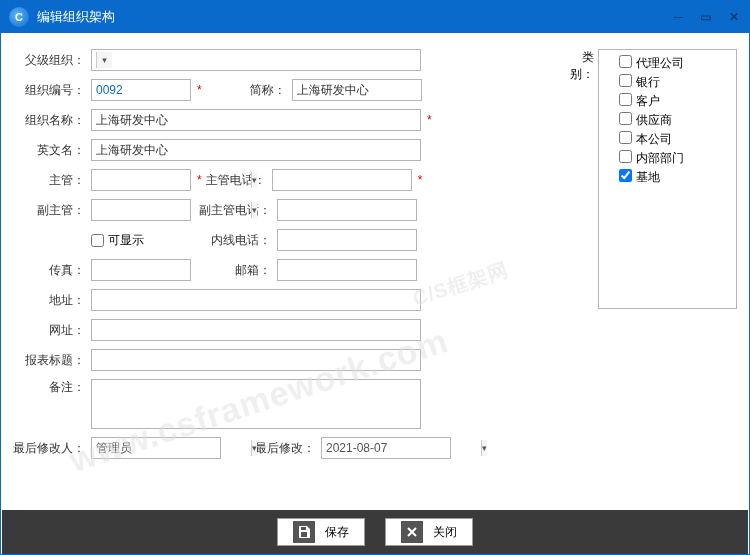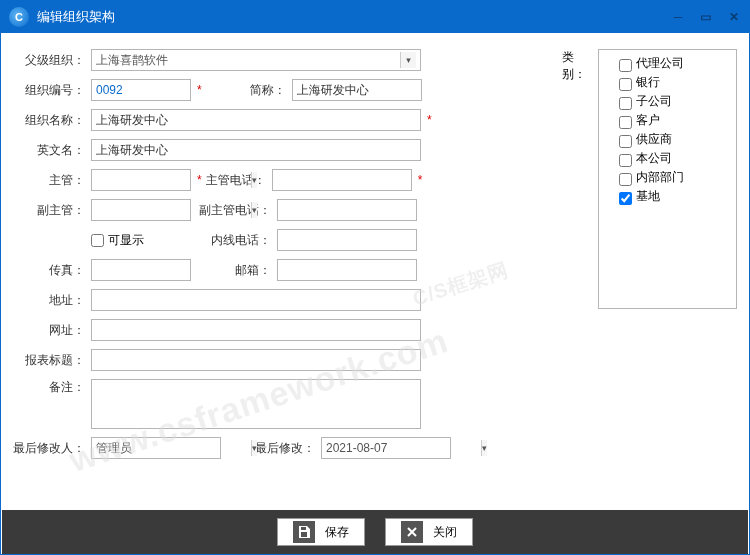--- a/index.html
+++ b/index.html
@@ -16,21 +16,21 @@
 .lbl2{width:70px;text-align:right;padding-right:6px;color:#333}
 input[type=text],.combo,.readonly,textarea{border:1px solid #b5b5b5;height:22px;padding:2px 4px;background:#fff;color:#333}
 .readonly{background:#f0f0f0;color:#888}
 .combo{position:relative;display:flex;align-items:center;background:#fff}
 .combo input{border:none;flex:1;height:18px;outline:none;background:transparent}
 .combo .arr{width:16px;text-align:center;color:#555;font-size:9px;border-left:1px solid #ccc;height:100%;display:flex;align-items:center;justify-content:center;background:#f5f5f5}
 .req{color:#d00;margin-left:6px}
 textarea{height:50px;resize:none}
 .catcol{width:175px}
 .catlist{border:1px solid #b5b5b5;height:260px;padding:4px;background:#fff}
-.catitem{display:flex;align-items:flex-end;gap:4px;padding:1px 16px}
+.catitem{display:flex;align-items:flex-start;gap:4px;padding:1px 16px}
 .catitem input{margin:0}
 .footer{background:#3a3a3a;height:44px;display:flex;align-items:center;justify-content:center;gap:20px;position:absolute;bottom:0;left:1px;right:1px}
 .fbtn{background:#fff;border:1px solid #999;height:28px;width:88px;display:flex;align-items:center;justify-content:center;gap:10px;cursor:pointer}
 .fbtn .ico{width:22px;height:22px;background:#555;display:flex;align-items:center;justify-content:center;color:#fff}
 .wm{position:absolute;font-size:34px;color:#ddd;opacity:.45;transform:rotate(-18deg);pointer-events:none;font-weight:bold;letter-spacing:1px}
 .chk{display:flex;align-items:center;gap:4px}
 </style>
 </head>
 <body>
 
@@ -42,21 +42,20 @@
     <div class="winbtn">▭</div>
     <div class="winbtn">✕</div>
   </div>
 </div>
 
 <div class="content">
   <div class="formcol">
     <div class="row">
       <div class="lbl">父级组织：</div>
       <div class="combo readonly" style="width:330px">
-        <input disabled="" value="上海喜鹊软件" style="">
         <div class="arr">▾</div>
       </div>
     </div>
     <div class="row">
       <div class="lbl">组织编号：</div>
       <input type="text" style="width: 100px; color: rgb(10, 106, 204);" class="readonly" readonly="" value="0092">
       <span class="req">*</span>
       <div class="lbl2" style="width:90px">简称：</div>
       <input type="text" style="width: 130px;" value="上海研发中心">
     </div>
@@ -129,33 +128,29 @@
       <div class="lbl2" style="width:100px">最后修改：</div>
       <div class="combo readonly" style="width:130px">
         <input disabled="" value="2021-08-07" style="">
         <div class="arr">▾</div>
       </div>
     </div>
   </div>
 
   <div class="catcol">
     <div class="row" style="align-items:flex-start">
-      <div style="width:36px;padding-right:4px">类别：</div>
+      <div style="width:36px;text-align:right;padding-right:4px">类别：</div>
       <div class="catlist" style="flex:1" id="catlist">
           <label class="catitem">
             <input type="checkbox" style="">
             <span>代理公司</span>
           </label>
           <label class="catitem">
             <input type="checkbox" style="">
             <span>银行</span>
-          </label>
-          <label class="catitem">
-            <input type="checkbox" style="">
-            <span>子公司</span>
           </label>
           <label class="catitem">
             <input type="checkbox" style="">
             <span>客户</span>
           </label>
           <label class="catitem">
             <input type="checkbox" style="">
             <span>供应商</span>
           </label>
           <label class="catitem">

